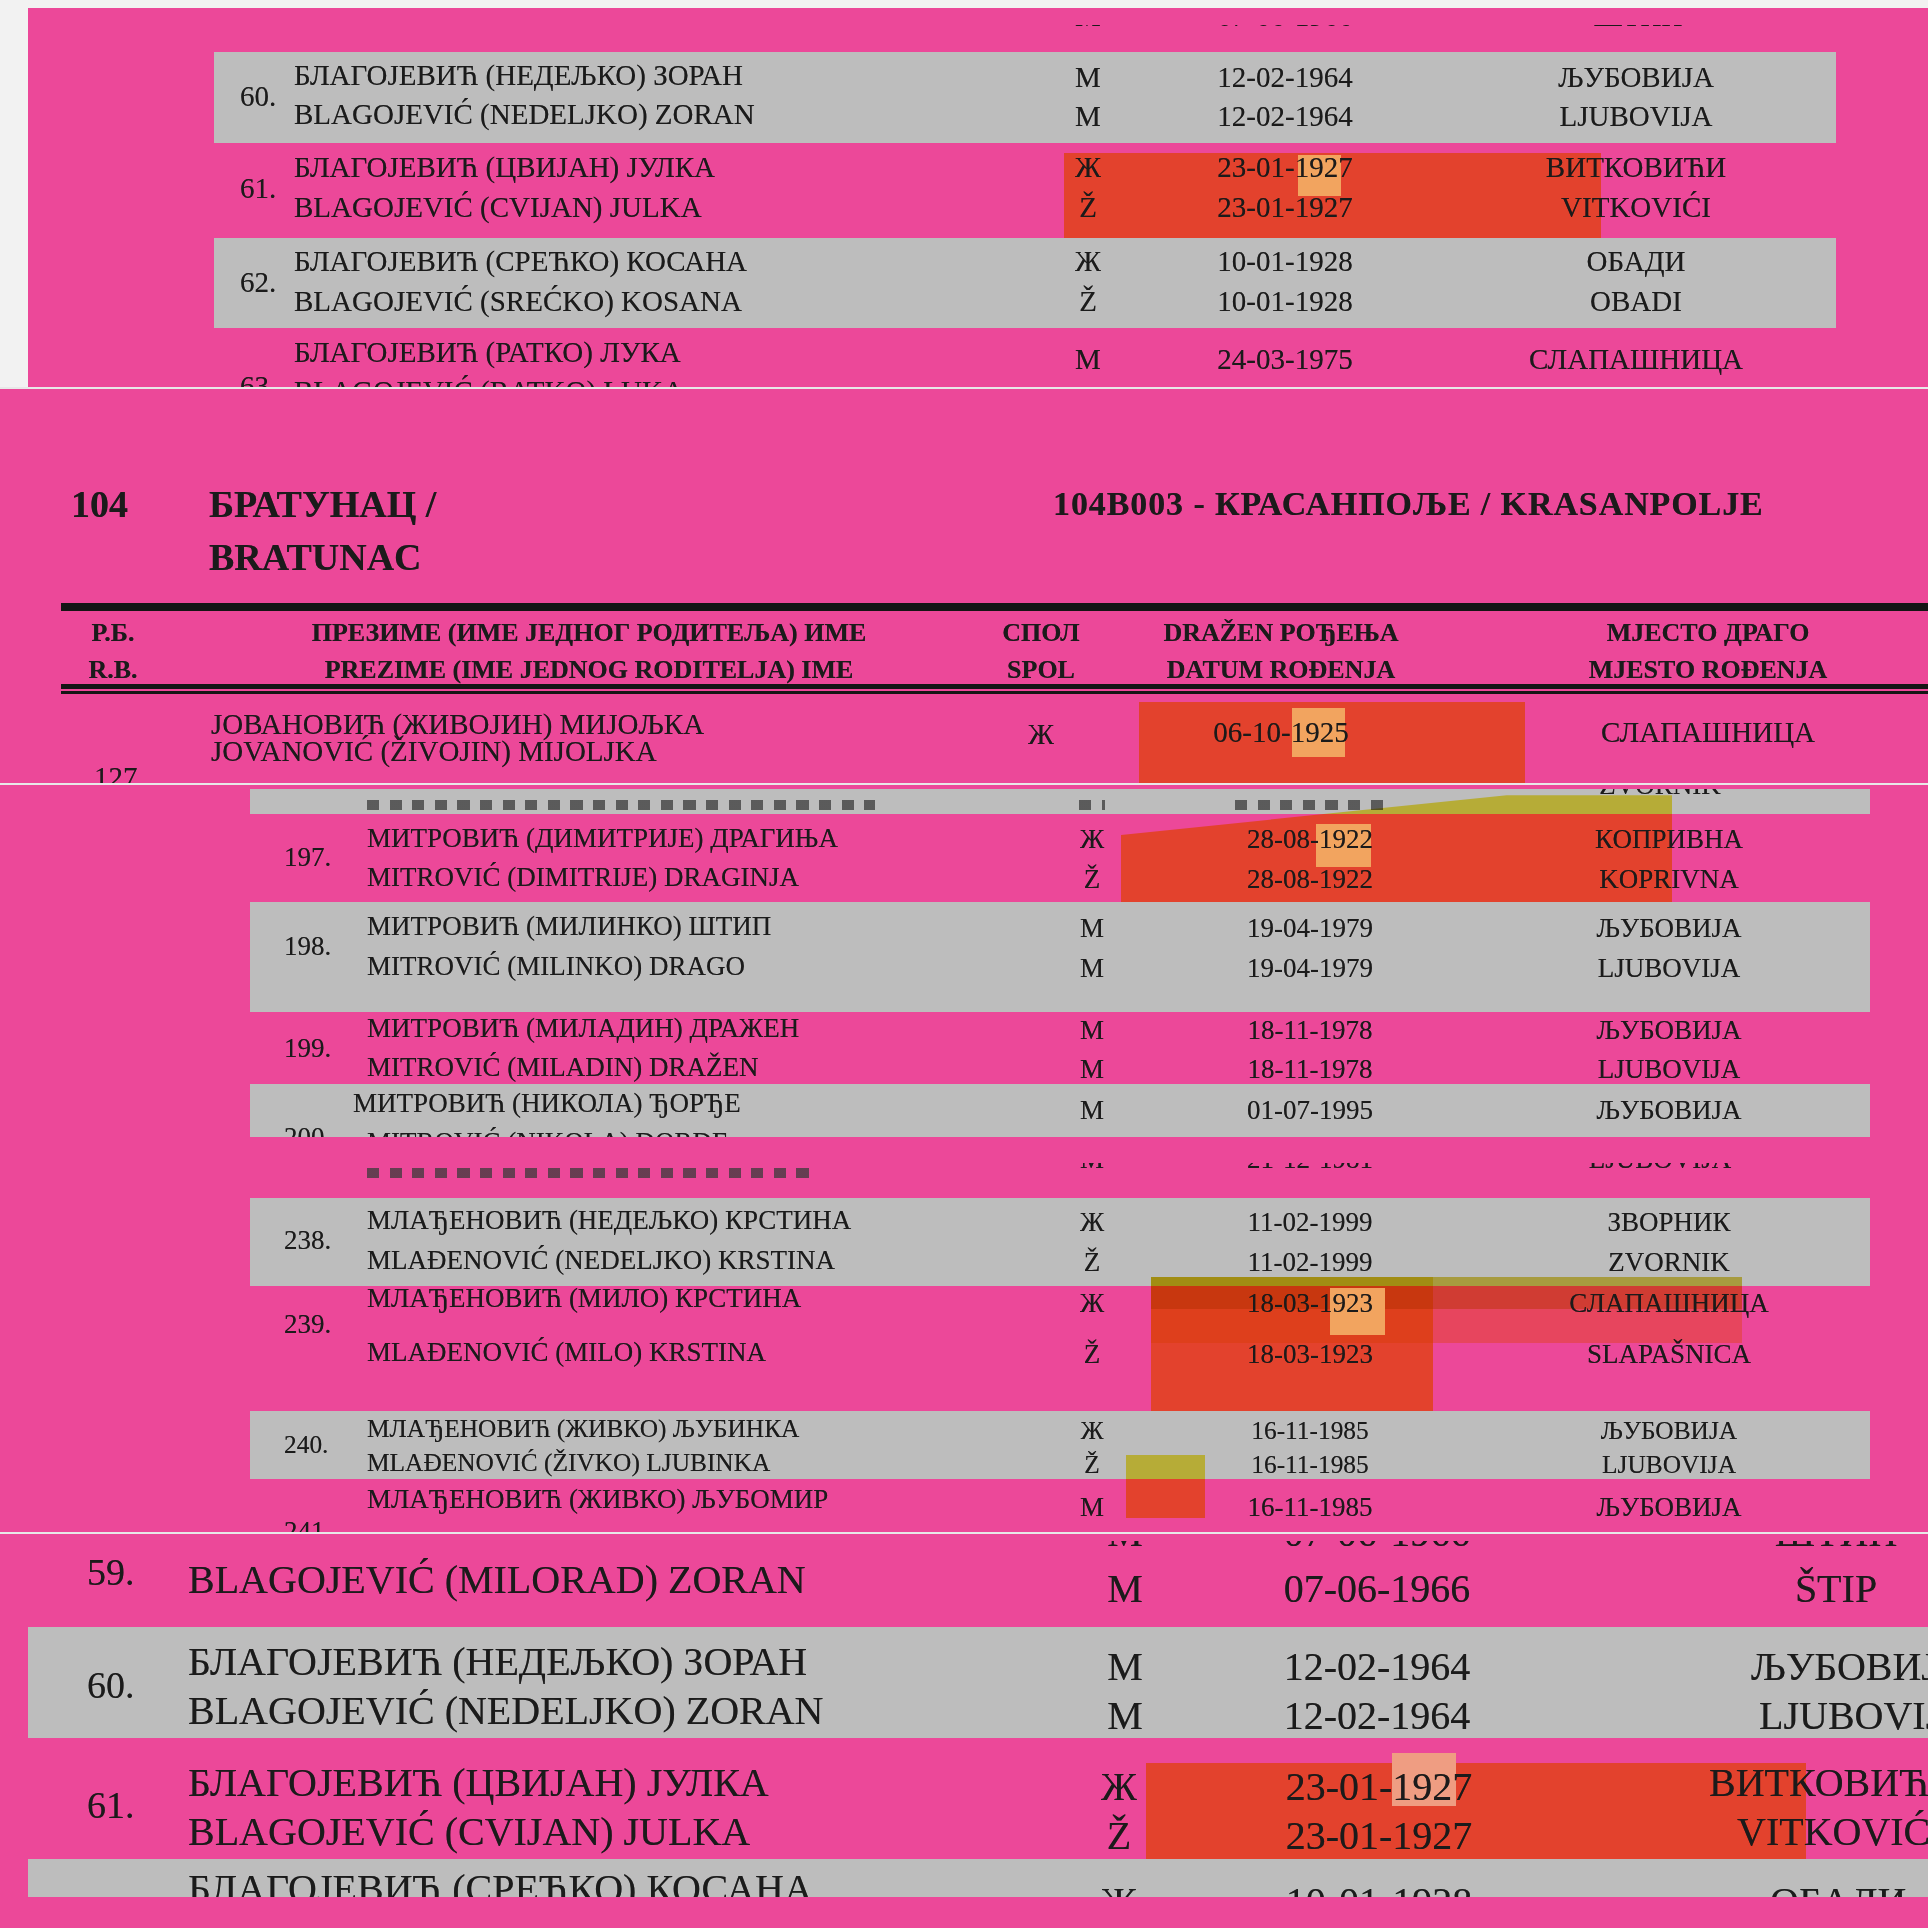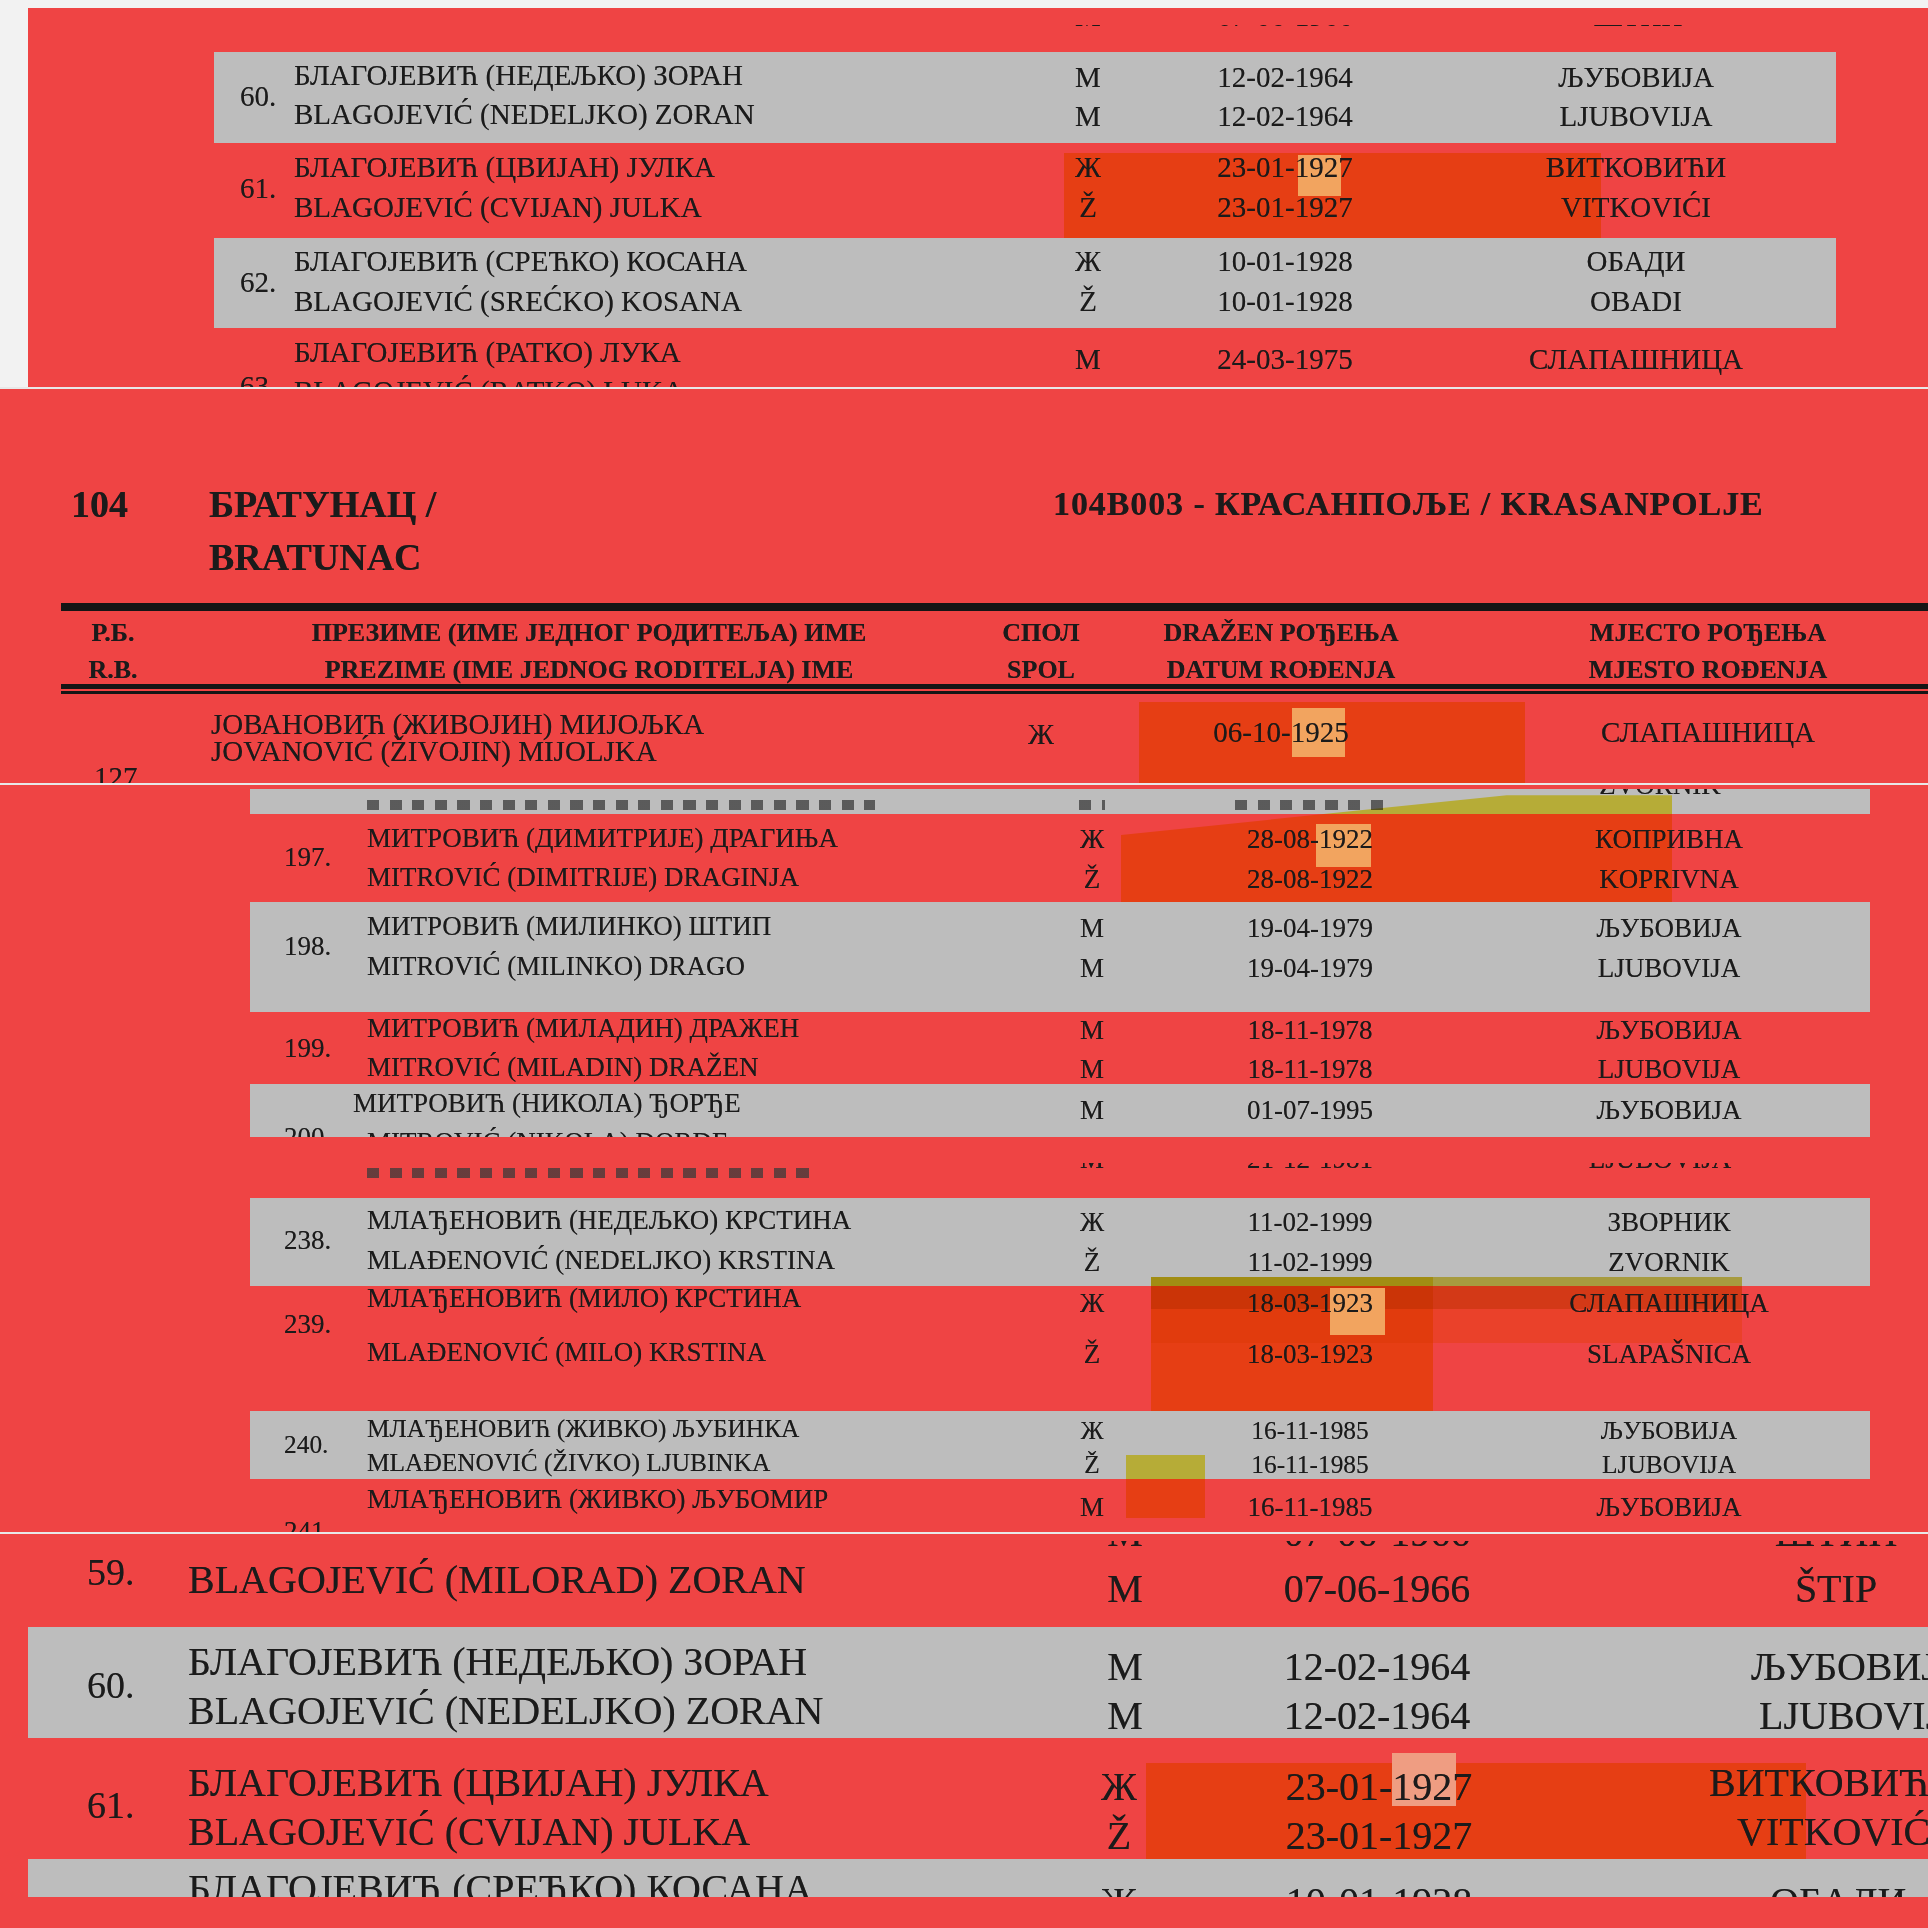--- a/index.html
+++ b/index.html
@@ -1,16 +1,16 @@
 <!DOCTYPE html>
 <html style="font-size:15px"><head>
 <meta charset="utf-8">
 <style>
   html,body{margin:0;padding:0;background:#ffffff;}
-  #canvas{position:relative;width:1928px;height:1928px;background:#ef4444;overflow:hidden;}
+  #canvas{position:relative;width:1928px;height:1928px;background:#ec4899;overflow:hidden;}
   .frag{position:absolute;left:0;width:1928px;overflow:hidden;}
   .t{position:absolute;white-space:nowrap;color:#1b1b1b;
      font-family:"Liberation Serif","DejaVu Serif",serif;
      text-shadow:0 0 0.6px rgba(0,0,0,.5);}
   .ctr{transform:translateX(-50%);}
   .band{position:absolute;background:#bdbdbd;}
   .hl{position:absolute;background:#f6e84a;mix-blend-mode:multiply;}
   .hlO{position:absolute;background:#f2a45f;}
   .hlS{position:absolute;background:#ef9d82;}
   .clip{position:absolute;overflow:hidden;}
@@ -106,21 +106,21 @@
     <div class="rule" style="left:61px;top:215px;width:1867px;height:7.5px"></div>
 
     <span class="t hdr ctr" style="left:113px;top:230px">Р.Б.</span>
     <span class="t hdr ctr" style="left:113px;top:267px">R.B.</span>
     <span class="t hdr ctr" style="left:589px;top:230px">ПРЕЗИМЕ (ИМЕ ЈЕДНОГ РОДИТЕЉА) ИМЕ</span>
     <span class="t hdr ctr" style="left:589px;top:267px">PREZIME (IME JEDNOG RODITELJA) IME</span>
     <span class="t hdr ctr" style="left:1041px;top:230px">СПОЛ</span>
     <span class="t hdr ctr" style="left:1041px;top:267px">SPOL</span>
     <span class="t hdr ctr" style="left:1281px;top:230px">DRAŽEN РОЂЕЊА</span>
     <span class="t hdr ctr" style="left:1281px;top:267px">DATUM ROĐENJA</span>
-    <span class="t hdr ctr" style="left:1708px;top:230px">МЈЕСТО РОЂЕЊА</span>
+    <span class="t hdr ctr" style="left:1708px;top:230px">МЈЕСТО ДРАГО</span>
     <span class="t hdr ctr" style="left:1708px;top:267px">MJESTO ROĐENJA</span>
 
     <div class="rule" style="left:61px;top:296px;width:1867px;height:4.7px"></div>
     <div class="rule" style="left:61px;top:303px;width:1867px;height:2.8px"></div>
 
     <div class="hl" style="left:1139px;top:314px;width:386px;height:94px"></div>
     <div class="hlO" style="left:1292px;top:320px;width:53px;height:49px"></div>
     <div>
       <span class="t" style="left:94px;top:373px">127.</span>
       <span class="t" style="left:211px;top:320px">ЈОВАНОВИЋ (ЖИВОЈИН) МИЈОЉКА</span>

